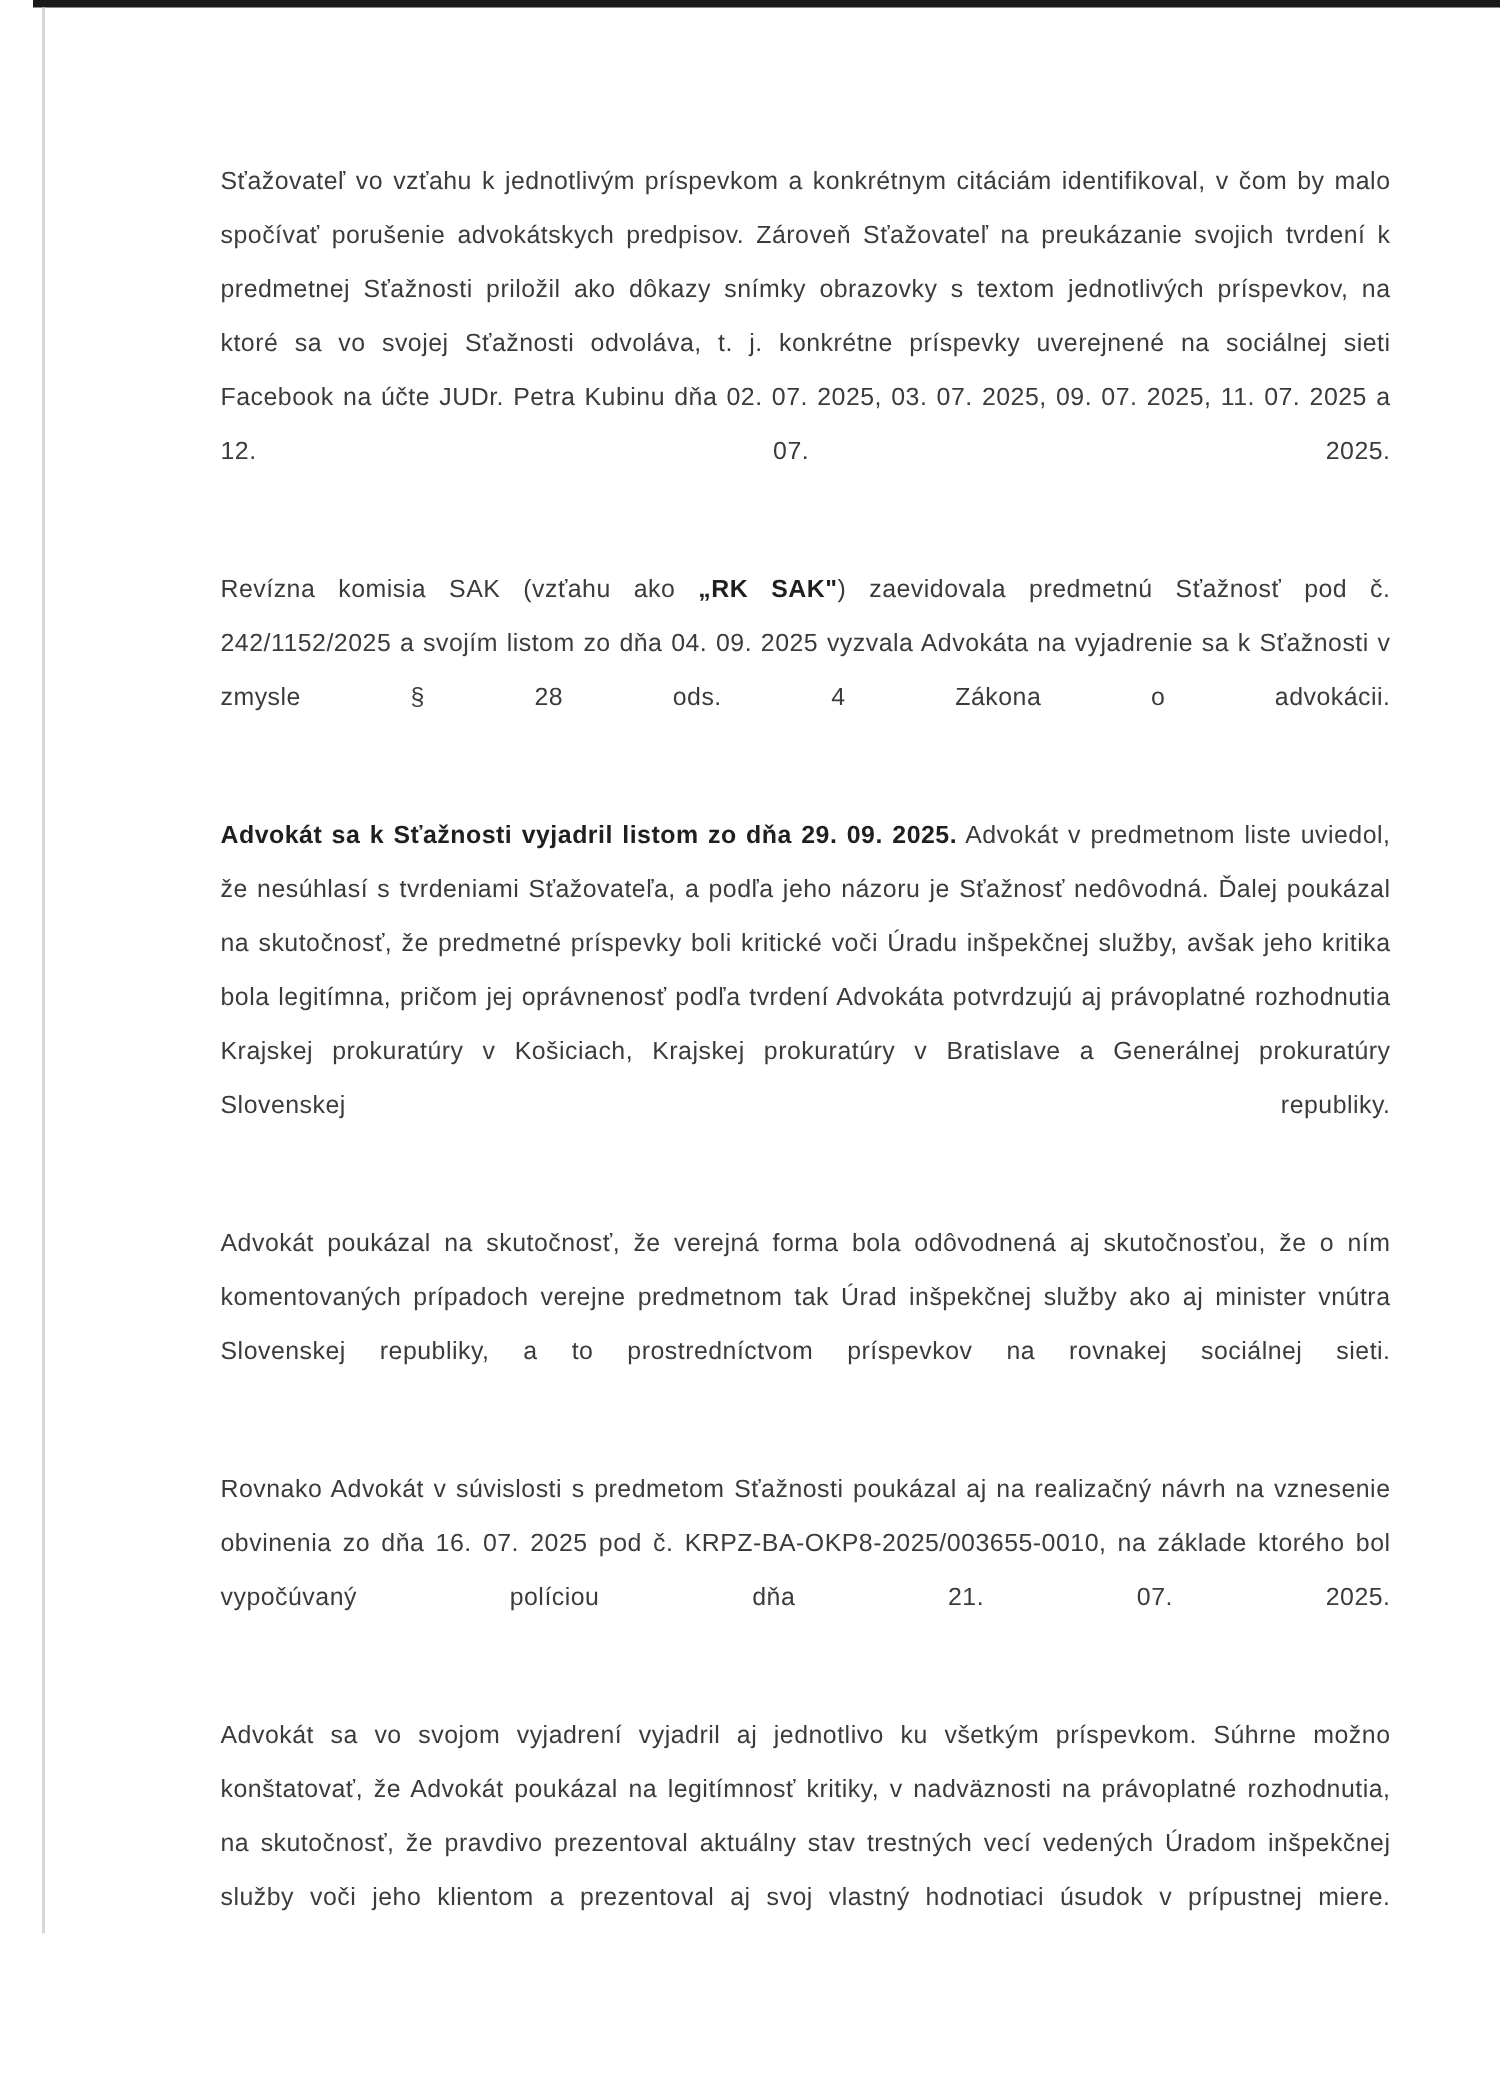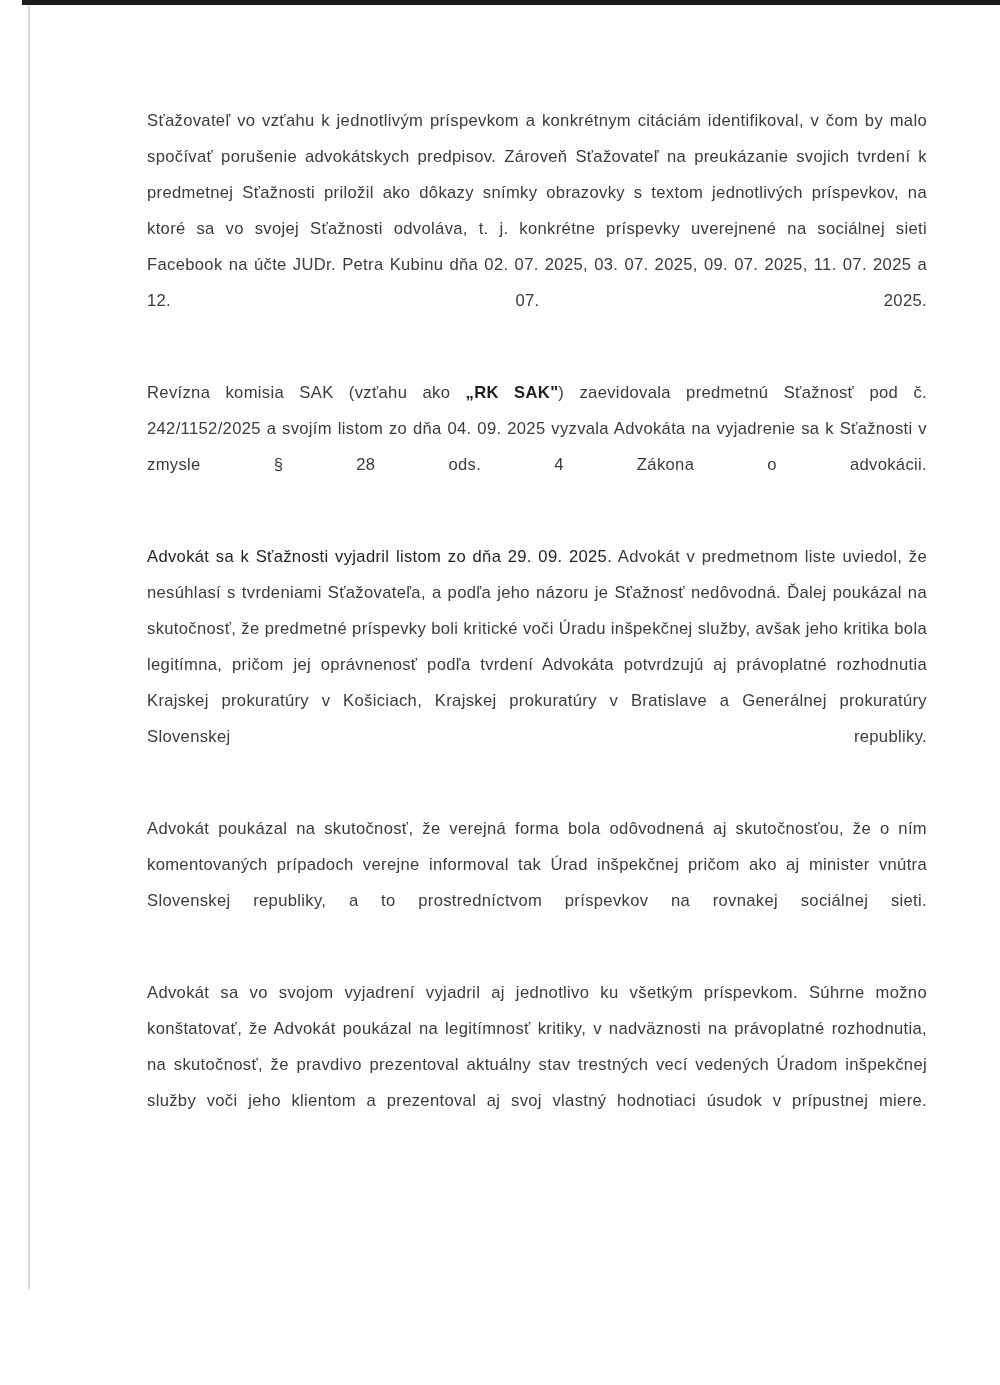--- a/index.html
+++ b/index.html
@@ -45,21 +45,21 @@
     color: #3b3b3b;
     text-align: justify;
     text-justify: inter-word;
     margin: 0 0 20px 0;
     letter-spacing: 0.02em;
     word-spacing: 0.01em;
     -webkit-font-smoothing: none;
   }
   .para:last-child { margin-bottom: 0; }
   .para .lead-bold {
-    font-weight: normal;
+    font-weight: bold;
     color: #1f1f1f;
   }
   .para .inline-bold {
     font-weight: bold;
     color: #1f1f1f;
   }
   
   .para::after {
     content: "";
     display: inline-block;
@@ -75,21 +75,22 @@
   <div id="left-edge"></div>
 
   <div id="doc-body">
 
     <p class="para">Sťažovateľ vo vzťahu k jednotlivým príspevkom a konkrétnym citáciám identifikoval, v čom by malo spočívať porušenie advokátskych predpisov. Zároveň Sťažovateľ na preukázanie svojich tvrdení k predmetnej Sťažnosti priložil ako dôkazy snímky obrazovky s textom jednotlivých príspevkov, na ktoré sa vo svojej Sťažnosti odvoláva, t. j. konkrétne príspevky uverejnené na sociálnej sieti Facebook na účte JUDr. Petra Kubinu dňa 02. 07. 2025, 03. 07. 2025, 09. 07. 2025, 11. 07. 2025 a 12. 07. 2025.</p>
 
     <p class="para"><span>Revízna komisia SAK (vzťahu ako </span><span class="inline-bold">„RK SAK"</span><span>) zaevidovala predmetnú Sťažnosť pod č. 242/1152/2025 a svojím listom zo dňa 04. 09. 2025 vyzvala Advokáta na vyjadrenie sa k Sťažnosti v zmysle § 28 ods. 4 Zákona o advokácii.</span></p>
 
     <p class="para"><span class="lead-bold">Advokát sa k Sťažnosti vyjadril listom zo dňa 29. 09. 2025.</span><span> Advokát v predmetnom liste uviedol, že nesúhlasí s tvrdeniami Sťažovateľa, a podľa jeho názoru je Sťažnosť nedôvodná. Ďalej poukázal na skutočnosť, že predmetné príspevky boli kritické voči Úradu inšpekčnej služby, avšak jeho kritika bola legitímna, pričom jej oprávnenosť podľa tvrdení Advokáta potvrdzujú aj právoplatné rozhodnutia Krajskej prokuratúry v Košiciach, Krajskej prokuratúry v Bratislave a Generálnej prokuratúry Slovenskej republiky.</span></p>
 
-    <p class="para">Advokát poukázal na skutočnosť, že verejná forma bola odôvodnená aj skutočnosťou, že o ním komentovaných prípadoch verejne informoval tak Úrad inšpekčnej pričom ako aj minister vnútra Slovenskej republiky, a to prostredníctvom príspevkov na rovnakej sociálnej sieti.</p>
+    <p class="para">Advokát poukázal na skutočnosť, že verejná forma bola odôvodnená aj skutočnosťou, že o ním komentovaných prípadoch verejne predmetnom tak Úrad inšpekčnej služby ako aj minister vnútra Slovenskej republiky, a to prostredníctvom príspevkov na rovnakej sociálnej sieti.</p>
 
 
+    <p class="para">Rovnako Advokát v súvislosti s predmetom Sťažnosti poukázal aj na realizačný návrh na vznesenie obvinenia zo dňa 16. 07. 2025 pod č. KRPZ-BA-OKP8-2025/003655-0010, na základe ktorého bol vypočúvaný políciou dňa 21. 07. 2025.</p>
 
     <p class="para">Advokát sa vo svojom vyjadrení vyjadril aj jednotlivo ku všetkým príspevkom. Súhrne možno konštatovať, že Advokát poukázal na legitímnosť kritiky, v nadväznosti na právoplatné rozhodnutia, na skutočnosť, že pravdivo prezentoval aktuálny stav trestných vecí vedených Úradom inšpekčnej služby voči jeho klientom a prezentoval  aj svoj vlastný hodnotiaci úsudok v prípustnej miere.</p>
 
   </div>
 
 </div>
 
 </body></html>

